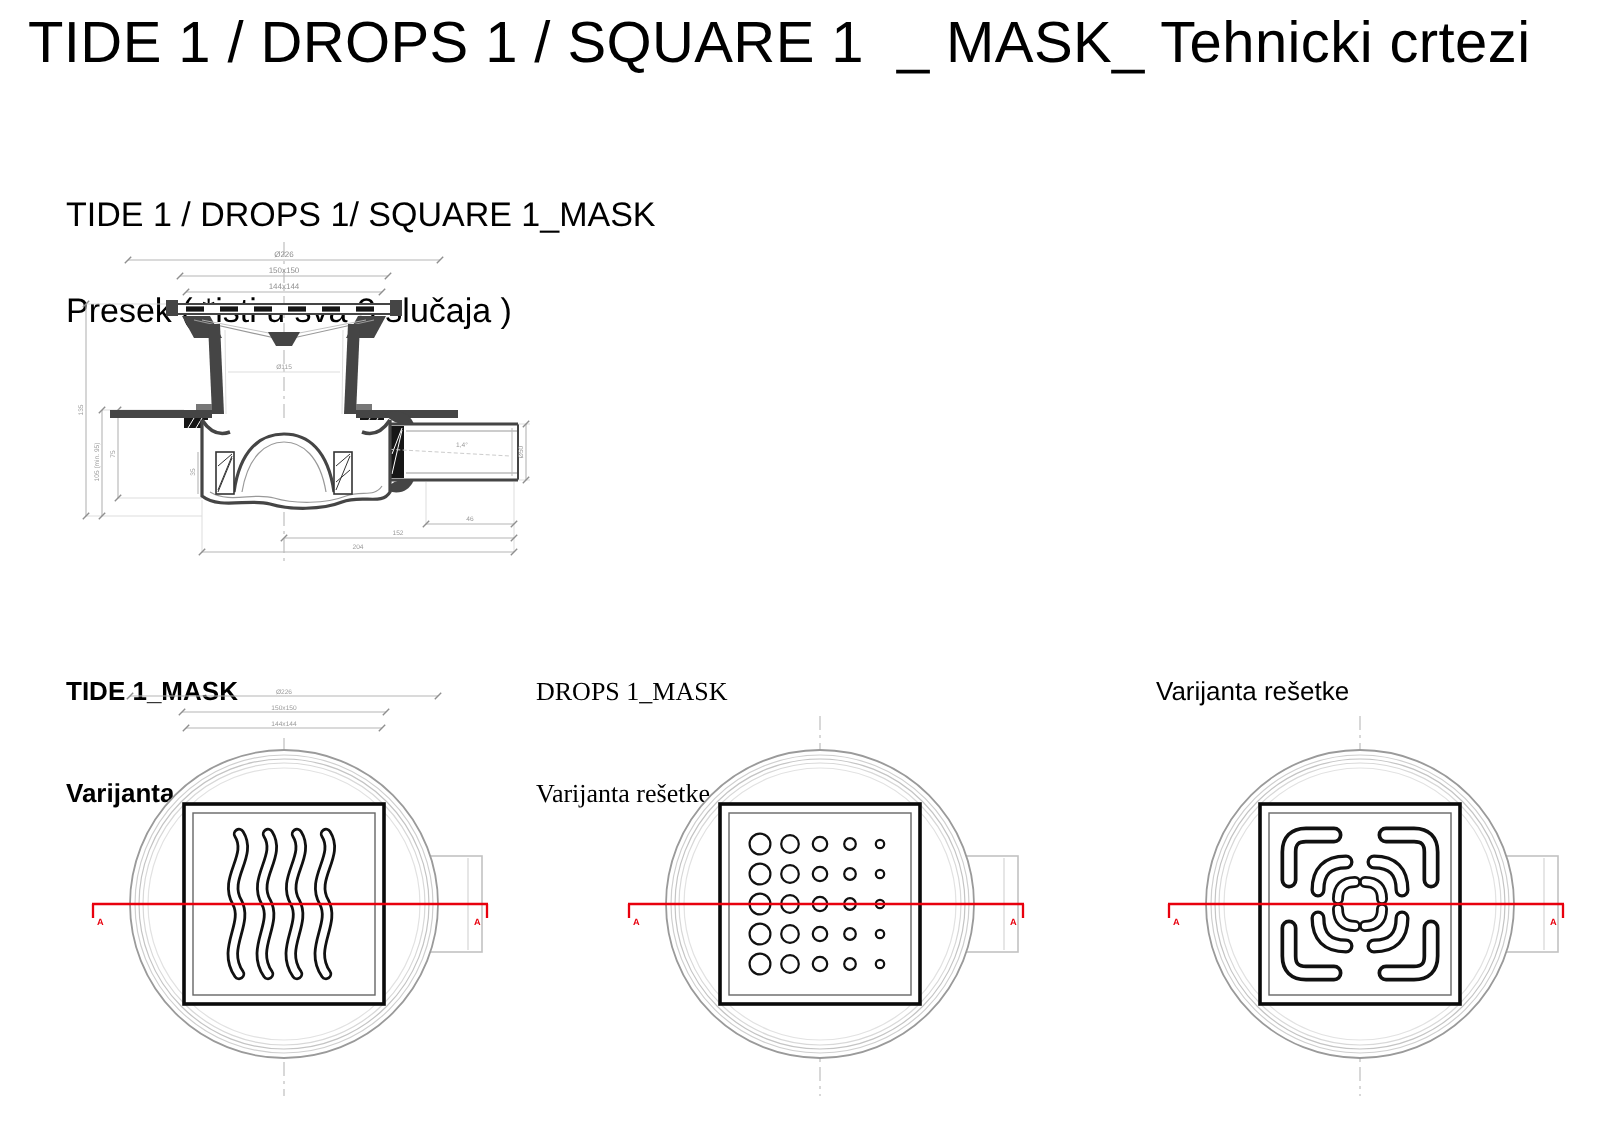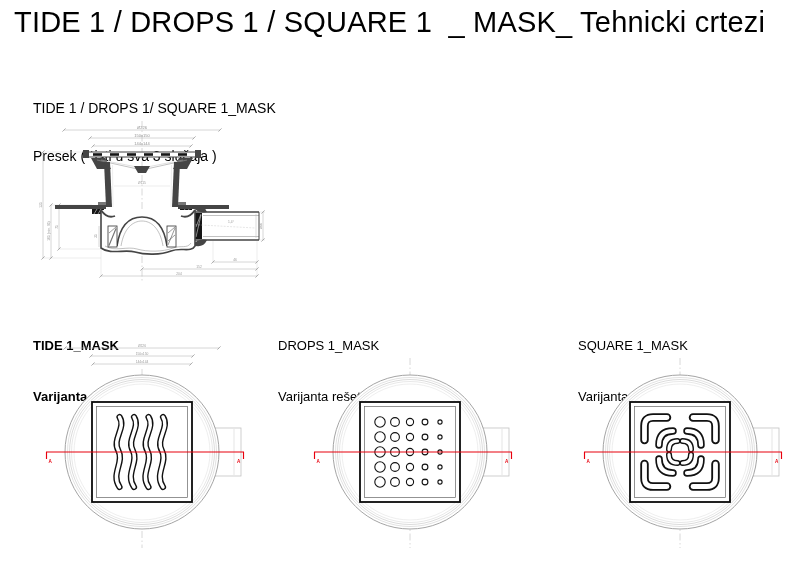--- a/index.html
+++ b/index.html
@@ -4,25 +4,25 @@
 <style>
   html,body{margin:0;padding:0;}
   body{
     width:800px;height:565px;background:#ffffff;overflow:hidden;position:relative;
     font-family:"Liberation Sans",sans-serif;color:#000;
   }
   .abs{position:absolute;}
   #page-title{
     left:14px;top:6px;font-size:29px;letter-spacing:.2px;white-space:pre;
   }
-  .block-heading{font-size:14px;line-height:16px;white-space:pre;}
+  .block-heading{font-size:17px;line-height:16px;white-space:pre;}
   #presek-heading{left:33px;top:68px;}
   .variant-heading{top:303px;font-size:13px;line-height:17px;}
   #tide-heading{left:33px;font-weight:bold;}
-  #drops-heading{left:278px;}
+  #drops-heading{left:268px;font-family:Liberation Serif, serif;}
   #square-heading{left:578px;}
 
   
   .dimline{stroke:#b5b5b5;stroke-width:.55;fill:none;}
   .extline{stroke:#d9d9d9;stroke-width:.45;fill:none;}
   .tick{stroke:#8f8f8f;stroke-width:.7;}
   .dimtext{fill:#8f8f8f;font-size:4px;font-family:"Liberation Sans",sans-serif;text-anchor:middle;}
   .dimtext-s{fill:#9a9a9a;font-size:3.3px;font-family:"Liberation Sans",sans-serif;text-anchor:middle;}
   .cl{stroke:#b9b9b9;stroke-width:.55;stroke-dasharray:7 2.5 1.5 2.5;fill:none;}
   .sec-line{stroke:var(--red,#e8000d);stroke-width:1.15;fill:none;}
@@ -187,21 +187,20 @@
 
 <div id="tide-heading" class="abs block-heading variant-heading">
   <div>TIDE 1_MASK</div>
   <div>Varijanta rešetke</div>
 </div>
 <div id="drops-heading" class="abs block-heading variant-heading">
   <div>DROPS 1_MASK</div>
   <div>Varijanta rešetke</div>
 </div>
 <div id="square-heading" class="abs block-heading variant-heading">
-  <div>SQUARE 1_MASK</div>
   <div>Varijanta rešetke</div>
 </div>
 
 <svg class="abs" style="left:32px;top:342px;" width="220" height="215" viewBox="0 0 220 215">
   <g>
     <line class="dimline" x1="33" y1="6" x2="187" y2="6"></line>
     <line class="tick" x1="31.4" y1="7.6" x2="34.6" y2="4.4"></line>
       <line class="tick" x1="185.4" y1="7.6" x2="188.6" y2="4.4"></line>
     <text class="dimtext-s" x="110" y="4.8">Ø226</text>
     <line class="dimline" x1="59" y1="14" x2="161" y2="14"></line>

